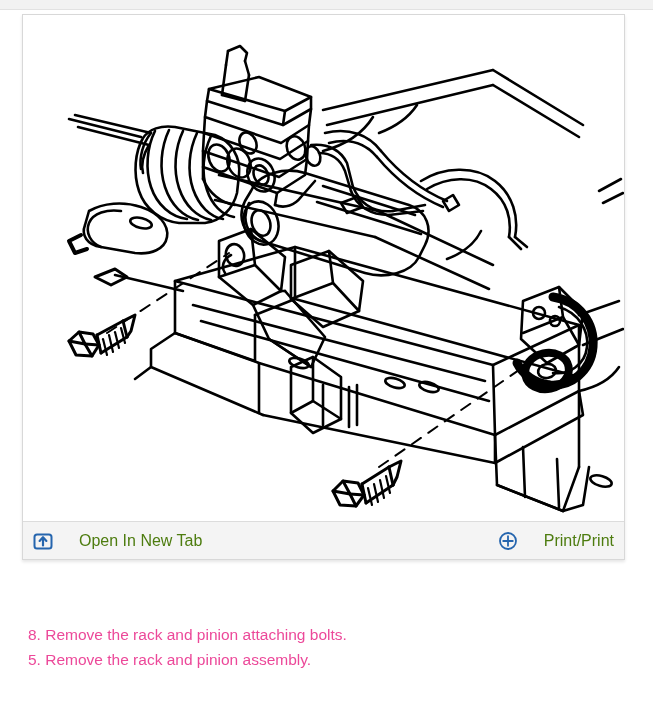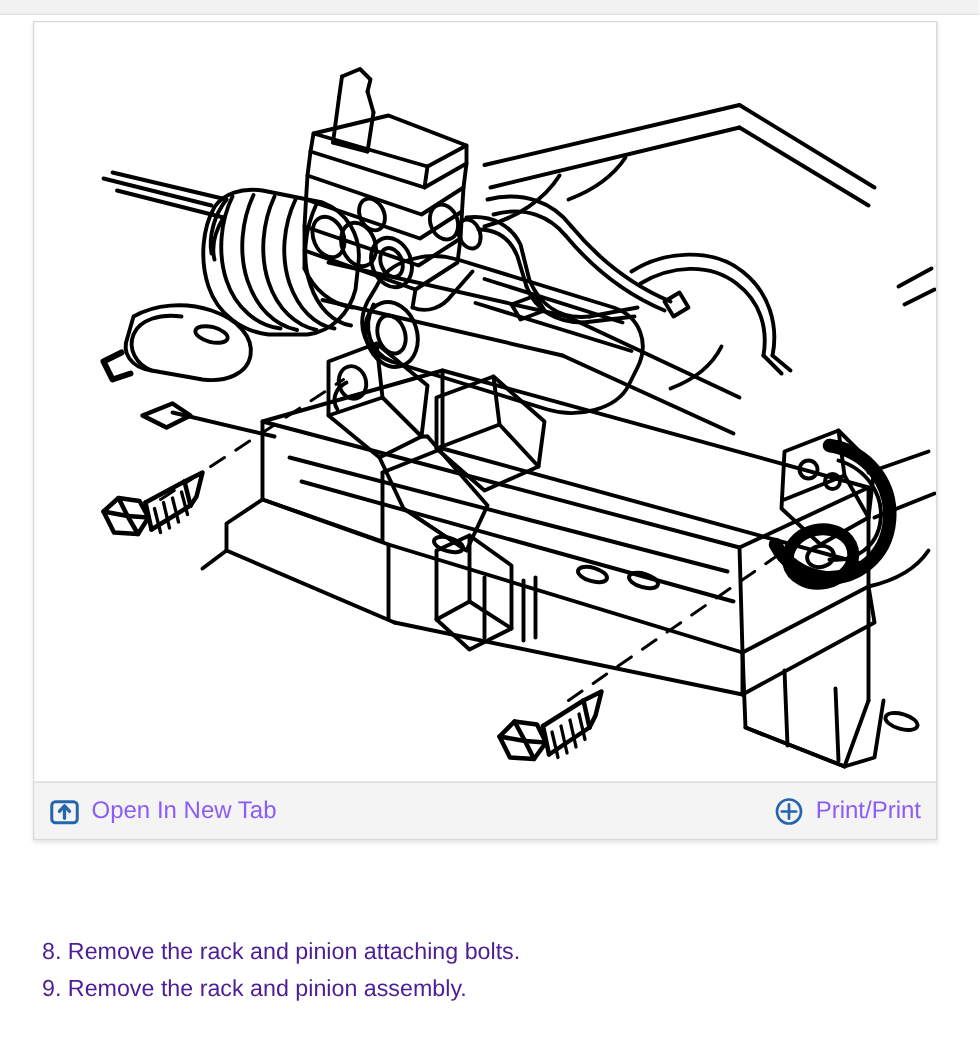--- a/index.html
+++ b/index.html
@@ -65,43 +65,43 @@
     display: flex;
     align-items: center;
     justify-content: space-between;
     padding: 0 10px;
     box-sizing: border-box;
   }
 
   .tool-link {
     display: flex;
     align-items: center;
-    gap: 8px;
-    color: #8b5cf6;
+    gap: 26px;
+    color: #4d7c0f;
     font-size: 16px;
     text-decoration: none;
     cursor: pointer;
     line-height: 1;
     white-space: nowrap;
   }
   .tool-link .ico {
     display: inline-flex;
     align-items: center;
     justify-content: center;
     flex: 0 0 auto;
   }
   .tool-link .label { display: inline-block; }
 
   
   .steps {
     position: absolute;
     left: 28px;
     top: 622px;
     width: 560px;
-    color: #4c1d95;
+    color: #ec4899;
     font-size: 15.5px;
     line-height: 25px;
   }
   .steps .step {
     white-space: nowrap;
   }
 </style>
 </head>
 <body>
 
@@ -347,14 +347,14 @@
         </svg>
       </span>
       <span class="label">Print/Print</span>
     </a>
 
   </div>
 </div>
 
 <div class="steps">
   <div class="step">8. Remove the rack and pinion attaching bolts.</div>
-  <div class="step">9. Remove the rack and pinion assembly.</div>
+  <div class="step">5. Remove the rack and pinion assembly.</div>
 </div>
 
 </body></html>

